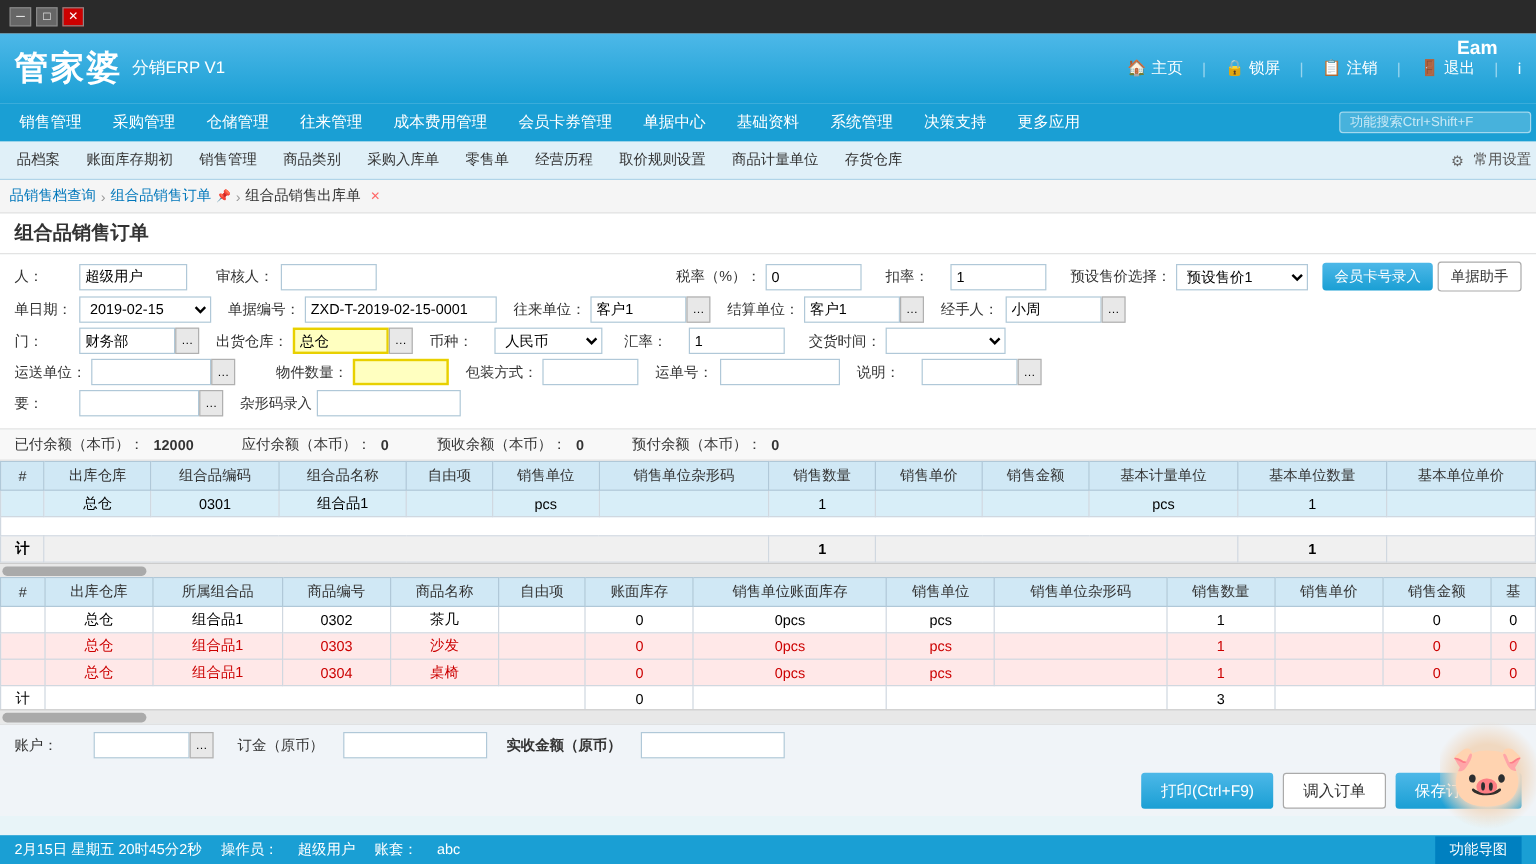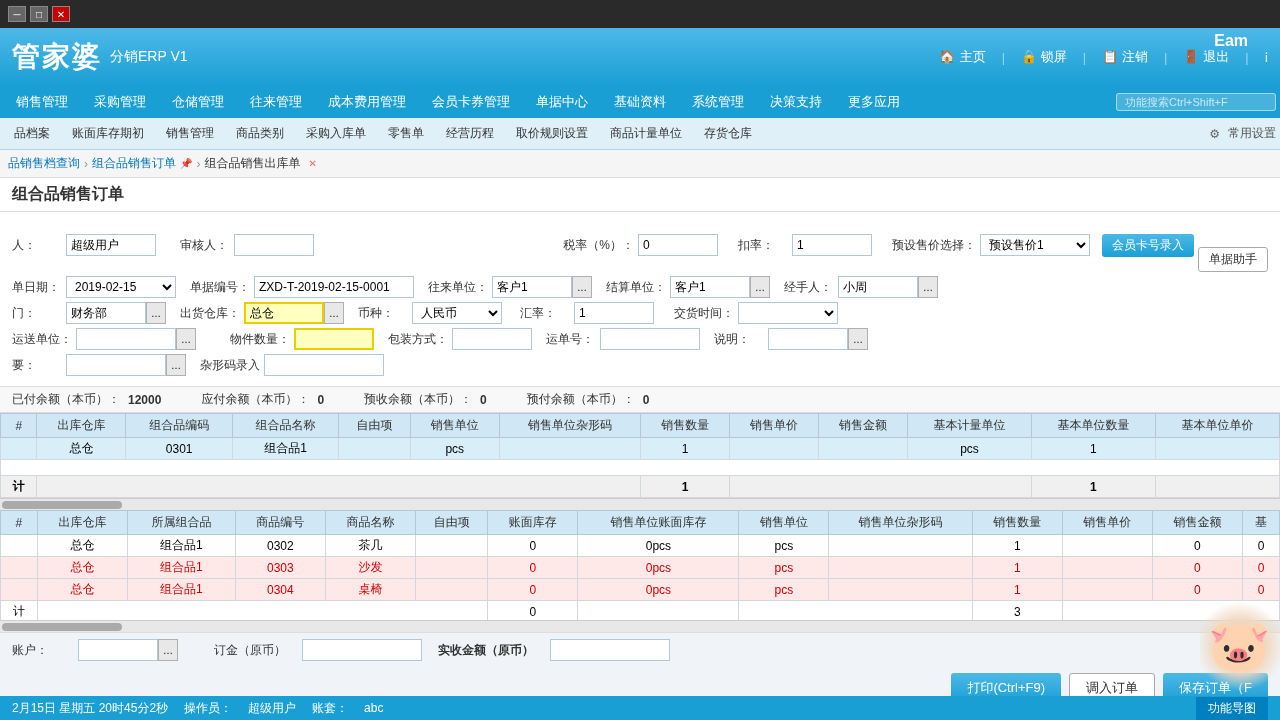--- a/index.html
+++ b/index.html
@@ -183,21 +183,21 @@
     <span style="flex:1;"></span>
     <span class="form-label">税率（%）：</span>
     <input class="form-input" value="0" style="width: 50px;">
     <span class="form-label" style="margin-left:16px;">扣率：</span>
     <input class="form-input" value="1" style="width: 50px;">
     <span class="form-label" style="margin-left:16px;">预设售价选择：</span>
     <select class="form-input" style="width:110px;">
       <option>预设售价1</option>
     </select>
     <button class="btn-primary" style="margin-left:8px; font-size:12px; padding:3px 10px;">会员卡号录入</button>
-    <button class="btn-default" style="font-size:12px; padding:3px 10px;margin-top:29px;">单据助手</button>
+    <button class="btn-default" style="font-size:12px; padding:3px 10px;">单据助手</button>
   </div>
 
   <div class="form-row">
     <span class="form-label">单日期：</span>
     <select class="form-input" style="width:110px;">
       <option>2019-02-15</option>
     </select>
     <span style="margin-left:10px;" class="form-label">单据编号：</span>
     <input class="form-input" value="ZXD-T-2019-02-15-0001" style="width: 160px;">
     <span style="margin-left:10px;" class="form-label">往来单位：</span>
@@ -428,21 +428,21 @@
 <div class="scrollbar-h">
   <div class="scrollbar-thumb"></div>
 </div>
 
 <div class="footer-form">
   <span class="form-label">账户：</span>
   <div class="form-input-with-btn">
     <input class="form-input" value="" style="width: 80px;">
     <button class="form-btn-dots">…</button>
   </div>
-  <span class="form-label" style="margin-left:20px;">订金（原币）</span>
+  <span class="form-label" style="margin-left:4px;">订金（原币）</span>
   <input class="form-input" value="" style="width: 120px;">
   <span class="form-label" style="font-weight:bold;">实收金额（原币）</span>
   <input class="form-input" value="" style="width: 120px;">
 </div>
 
 <div class="footer-buttons">
   <button class="btn-primary">打印(Ctrl+F9)</button>
   <button class="btn-default">调入订单</button>
   <button class="btn-primary">保存订单（F</button>
 </div>

